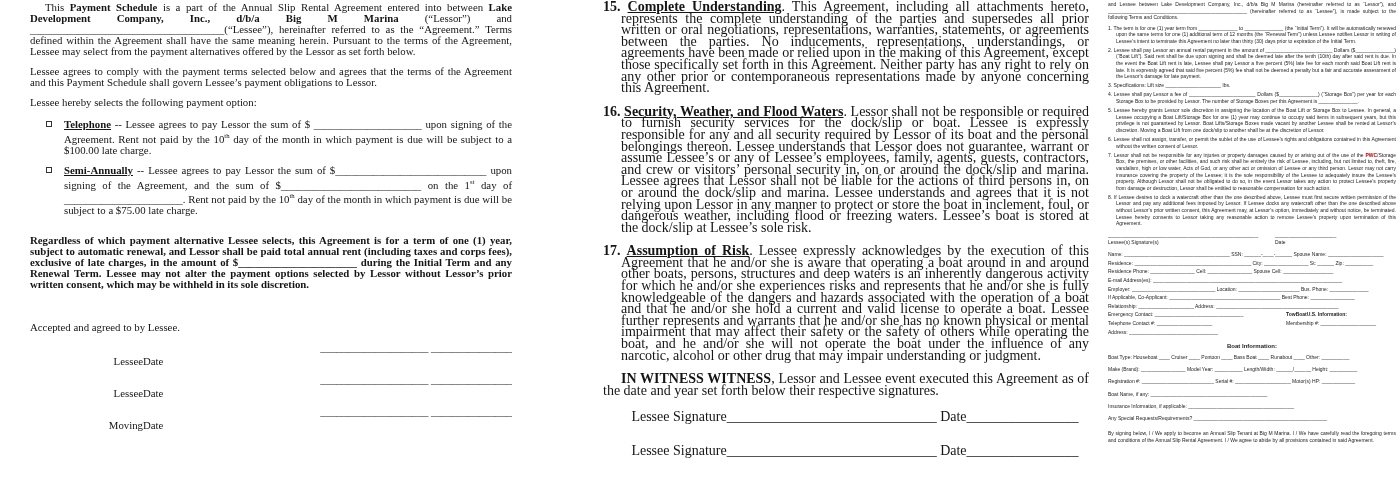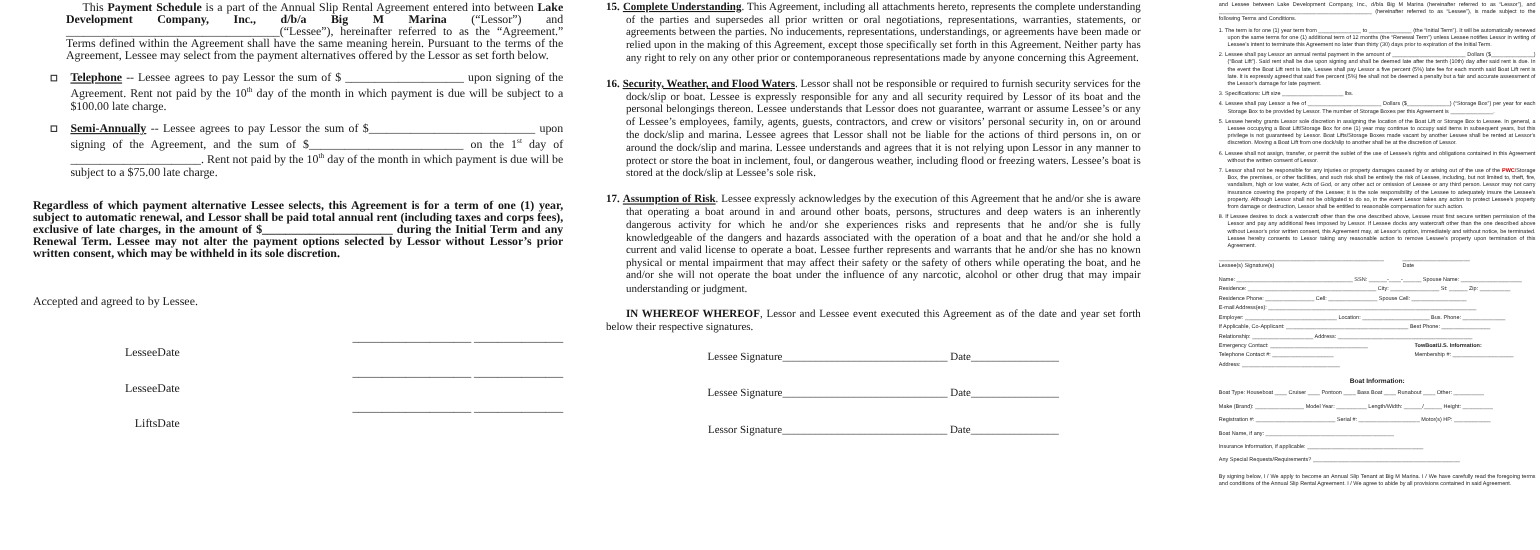--- a/index.html
+++ b/index.html
@@ -3,38 +3,38 @@
 <meta charset="utf-8">
 <style>
   * { margin:0; padding:0; box-sizing:border-box; }
   html,body { width:1400px; height:500px; overflow:hidden; background:#ffffff; }
   body { position:relative; font-family:"Liberation Serif", serif; color:#151515; }
 
   
   #left { position:absolute; left:30px; top:2px; width:482px;
           font-size:10.8px; line-height:11px; text-align:justify; }
   #left .p   { margin-bottom:9px; }
-  #left .ind { text-indent:15px;margin-left:30px; }
+  #left .ind { text-indent:15px; }
   #left .prompt { margin-bottom:11px; }
   #left .opt { position:relative; padding-left:34px; margin-bottom:9px; }
   #left .opt2 { margin-bottom:19px; }
   #left .cb  { position:absolute; left:16px; top:2px; width:6px; height:6px;
                border:1px solid #333; background:#fff; }
   #left .boldp { font-weight:bold; margin-bottom:32px; }
-  #left .accepted { margin-bottom:22px; text-align:left;font-family:Liberation Serif, serif; }
+  #left .accepted { margin-bottom:9px; text-align:left;font-family:Liberation Serif, serif; }
   #left .lsig { margin-bottom:7px; text-align:right; }
   #left .slabels { display:flex; margin-top:3px; }
   #left .slabels .w { display:inline-block; width:113px; }
   .ul  { text-decoration:underline; }
   b    { font-weight:bold; }
   sup  { font-size:0.62em; }
 
   
-  #mid { position:absolute; left:551px; top:1px; width:486px;
-         font-size:10px; line-height:11.6px; text-align:justify; }
+  #mid { position:absolute; left:603px; top:1px; width:486px;
+         font-size:14px; line-height:11.6px; text-align:justify; }
   #mid .clause { padding-left:18px; text-indent:-18px; margin-bottom:12px; }
   #mid .witness { text-indent:18px; margin-bottom:15px; }
   #mid .msig { margin-left:18px; margin-bottom:22px; text-align:center; }
 
   
   #right { position:absolute; left:1108px; top:1px; width:288px; height:498px; overflow:hidden; }
   #right .shrink { width:576px; transform:scale(0.5); transform-origin:0 0;
                    font-family:"Liberation Sans", sans-serif; font-size:10px;
                    line-height:13.2px; color:#1c1c1c; }
   .fp    { text-align:justify; margin-bottom:7px; }
@@ -51,21 +51,23 @@
   .closing { margin-top:18px; margin-bottom:0; }
 </style>
 </head>
 <body>
 
 <div>
 
   <section id="left">
     <p class="p ind"><span>This </span><b>Payment Schedule</b><span> is a part of the Annual Slip Rental Agreement entered into between </span><b>Lake Development Company, Inc., d/b/a Big M Marina</b><span> (“Lessor”) and ____________________________________(“Lessee”), hereinafter referred to as the “Agreement.”  Terms defined within the Agreement shall have the same meaning herein.  Pursuant to the terms of the Agreement, Lessee may select from the payment alternatives offered by the Lessor as set forth below.</span></p>
 
+    <p class="p">Lessee agrees to comply with the payment terms selected below and agrees that the terms of the Agreement and this Payment Schedule shall govern Lessee’s payment obligations to Lessor.</p>
 
+    <p class="p prompt">Lessee hereby selects the following payment option:</p>
 
     <div class="opt">
       <span class="cb"></span>
       <b class="ul">Telephone</b><span> -- Lessee agrees to pay Lessor the sum of $ ____________________ upon signing of the Agreement.  Rent not paid by the 10</span><sup>th</sup><span> day of the month in which payment is due will be subject to a $100.00 late charge.</span>
     </div>
 
     <div class="opt opt2">
       <span class="cb"></span>
       <b class="ul">Semi-Annually</b><span> -- Lessee agrees to pay Lessor the sum of $____________________________ upon signing of the Agreement, and the sum of $__________________________ on the 1</span><sup>st</sup><span> day of ______________________.  Rent not paid by the 10</span><sup>th</sup><span> day of the month in which payment is due will be subject to a $75.00 late charge.</span>
     </div>
@@ -84,38 +86,37 @@
     <div class="lsig">
       <div class="sline">____________________  _______________</div>
       <div class="slabels">
           <span class="w">Lessee</span>
           <span>Date</span>
         </div>
     </div>
     <div class="lsig">
       <div class="sline">____________________  _______________</div>
       <div class="slabels">
-          <span class="w">Lifts</span>
+          <span class="w">Moving</span>
           <span>Date</span>
         </div>
     </div>
   </section>
 
   <section id="mid">
     <p class="clause"><b>15.</b> <b class="ul">Complete Understanding</b><span>.  This Agreement, including all attachments hereto, represents the complete understanding of the parties and supersedes all prior written or oral negotiations, representations, warranties, statements, or agreements between the parties.  No inducements, representations, understandings, or agreements have been made or relied upon in the making of this Agreement, except those specifically set forth in this Agreement.  Neither party has any right to rely on any other prior or contemporaneous representations made by anyone concerning this Agreement.</span></p>
 
     <p class="clause"><b>16.</b> <b class="ul">Security, Weather, and Flood Waters</b><span>.  Lessor shall not be responsible or required to furnish security services for the dock/slip or boat.  Lessee is expressly responsible for any and all security required by Lessor of its boat and the personal belongings thereon.  Lessee understands that Lessor does not guarantee, warrant or assume Lessee’s or any of Lessee’s employees, family, agents, guests, contractors, and crew or visitors’ personal security in, on or around the dock/slip and marina.  Lessee agrees that Lessor shall not be liable for the actions of third persons in, on or around the dock/slip and marina.  Lessee understands and agrees that it is not relying upon Lessor in any manner to protect or store the boat in inclement, foul, or dangerous weather, including flood or freezing waters.  Lessee’s boat is stored at the dock/slip at Lessee’s sole risk.</span></p>
 
     <p class="clause"><b>17.</b> <b class="ul">Assumption of Risk</b><span>.  Lessee expressly acknowledges by the execution of this Agreement that he and/or she is aware that operating a boat around in and around other boats, persons, structures and deep waters is an inherently dangerous activity for which he and/or she experiences risks and represents that he and/or she is fully knowledgeable of the dangers and hazards associated with the operation of a boat and that he and/or she hold a current and valid license to operate a boat.  Lessee further represents and warrants that he and/or she has no known physical or mental impairment that may affect their safety or the safety of others while operating the boat, and he and/or she will not operate the boat under the influence of any narcotic, alcohol or other drug that may impair understanding or judgment.</span></p>
 
-    <p class="witness"><b>IN WHEREOF WHEREOF</b><span>, Lessor and Lessee event executed this Agreement as of the date and year set forth below their respective signatures.</span></p>
+    <p class="witness"><b>IN WITNESS WITNESS</b><span>, Lessor and Lessee event executed this Agreement as of the date and year set forth below their respective signatures.</span></p>
 
     <div class="msig">Lessee Signature______________________________  Date________________</div>
     <div class="msig">Lessee Signature______________________________  Date________________</div>
-    <div class="msig">Lessor Signature______________________________  Date________________</div>
   </section>
 
   <section id="right">
     <div class="shrink">
 
       <p class="fp">and Lessee between Lake Development Company, Inc., d/b/a Big M Marina (hereinafter referred to as “Lessor”), and __________________________________________________ (hereinafter referred to as “Lessee”), is made subject to the following Terms and Conditions.</p>
 
       <div class="fitem"><span>1.</span> <span>The term is for one (1) year term from ______________ to ______________ (the “Initial Term”).  It will be automatically renewed upon the same terms for one (1) additional term of 12 months (the “Renewal Term”) unless Lessee notifies Lessor in writing of Lessee’s intent to terminate this Agreement no later than thirty (30) days prior to expiration of the Initial Term.</span></div>
       <div class="fitem"><span>2.</span> <span>Lessee shall pay Lessor an annual rental payment in the amount of ________________________ Dollars ($______________) (“Boat Lift”).  Said rent shall be due upon signing and shall be deemed late after the tenth (10th) day after said rent is due.  In the event the Boat Lift rent is late, Lessee shall pay Lessor a five percent (5%) late fee for each month said Boat Lift rent is late.  It is expressly agreed that said five percent (5%) fee shall not be deemed a penalty but a fair and accurate assessment of the Lessor’s damage for late payment.</span></div>
       <div class="fitem"><span>3.</span> <span>Specifications:  Lift size ____________________ lbs.</span></div>

